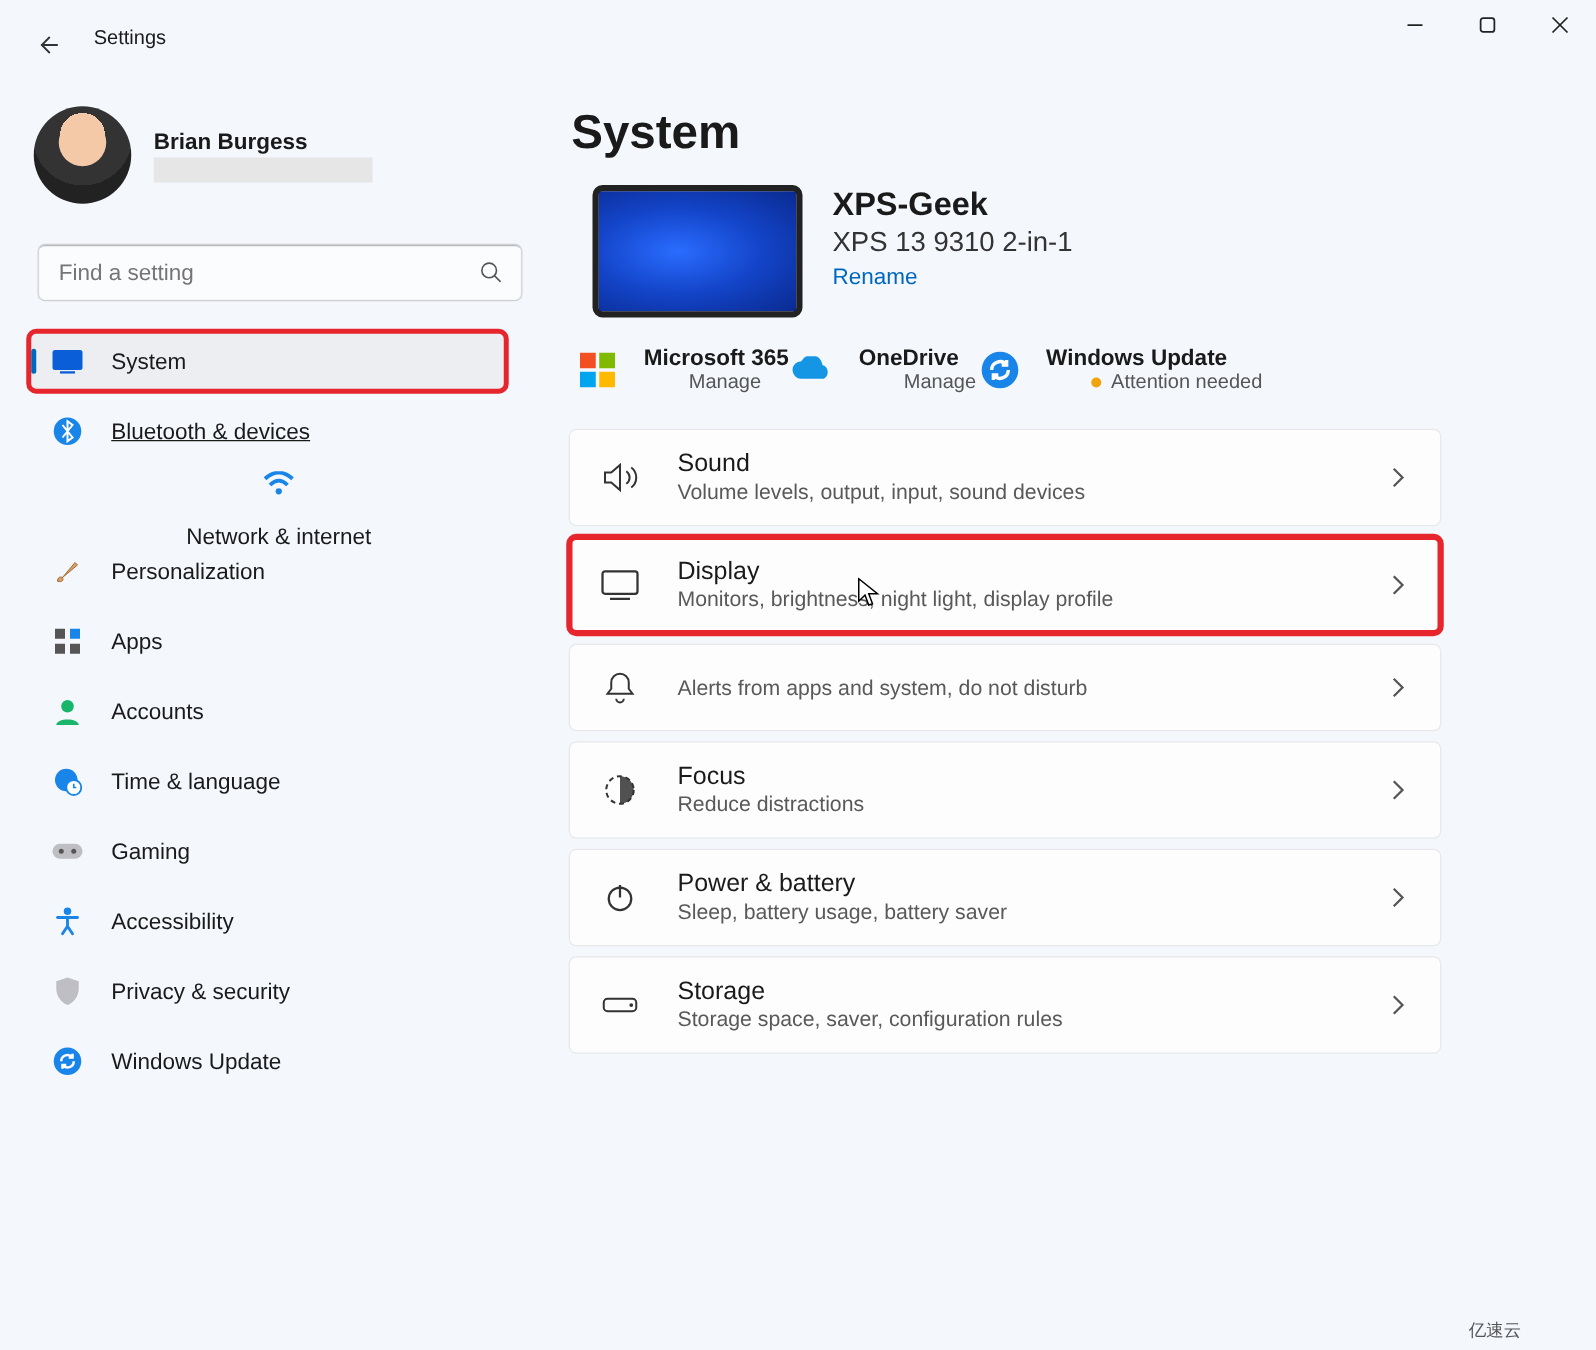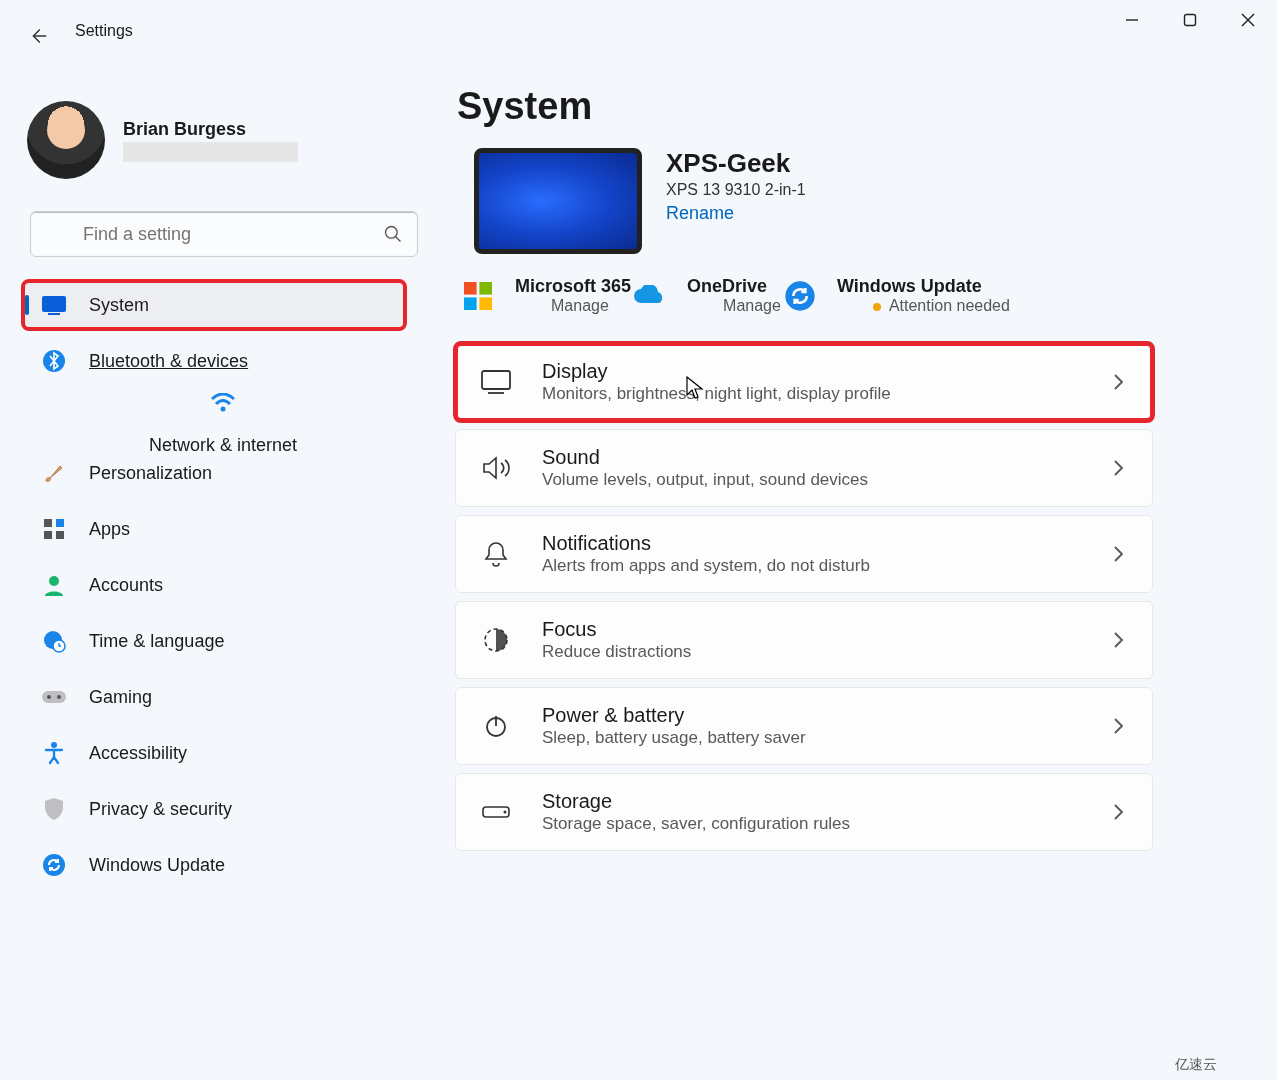--- a/index.html
+++ b/index.html
@@ -13,43 +13,43 @@
     --attention:#f0a30a;
     --sidebar-sel:#eceef2;
   }
   html,body{margin:0;padding:0;width:1277px;height:1080px;background:var(--bg);font-family:"Segoe UI",Arial,sans-serif;color:var(--fg);font-size:14px;overflow:hidden;}
   
   .titlebar{position:absolute;top:0;right:0;height:40px;display:flex;gap:0;}
   .titlebar .btn{width:58px;height:40px;display:flex;align-items:center;justify-content:center;color:#333;}
   .back-btn{position:absolute;left:20px;top:18px;width:36px;height:36px;display:flex;align-items:center;justify-content:center;}
   .app-title{position:absolute;left:75px;top:22px;font-size:16px;}
   
-  .sidebar{position:absolute;left:0;top:96px;width:420px;padding:0 0 0 5px;}
+  .sidebar{position:absolute;left:0;top:80px;width:420px;padding:0 0 0 5px;}
   .user{display:flex;align-items:center;gap:18px;padding:5px 20px 10px 22px;}
   .avatar{width:78px;height:78px;border-radius:50%;background:radial-gradient(circle at 50% 30%,#f3c9a8 0 18px,#333 18px 40px,#222 40px);position:relative;overflow:hidden;}
   .avatar::after{content:"";position:absolute;left:20px;top:10px;width:38px;height:38px;border-radius:50%;background:#f3c9a8;}
   .user-text{display:flex;flex-direction:column;}
   .user-name{font-size:18px;font-weight:600;}
   .user-sub{width:175px;height:20px;background:#e6e6e6;margin-top:2px;}
   .search{margin:22px 0 24px 25px;width:388px;height:46px;border:1px solid #cfcfd2;border-radius:6px;background:#fbfcfe;display:flex;align-items:center;padding:0 14px;box-sizing:border-box;box-shadow:0 0 0 1px rgba(0,0,0,0.02) inset, 0 2px 0 -1px #bfbfc3 inset;}
-  .search input{flex:1;border:0;background:transparent;font-size:18px;color:#4d7c0f;outline:none;margin-left:36px;}
+  .search input{flex:1;border:0;background:transparent;font-size:18px;color:#4d7c0f;outline:none;}
   .search .mag{width:20px;height:20px;}
   .nav{display:flex;flex-direction:column;gap:0;margin-left:18px;}
   .nav-item{display:flex;align-items:center;gap:22px;height:48px;padding:0 0 0 18px;border-radius:6px;font-size:18px;cursor:default;margin-right:20px;}
   .nav-item.sel{background:var(--sidebar-sel);position:relative;}
   .nav-item.sel::before{content:"";position:absolute;left:2px;top:14px;width:4px;height:20px;background:var(--accent);border-radius:2px;}
   .nav-item.highlight{outline:4px solid var(--highlight);outline-offset:-2px;}
   .nav-ic{width:26px;height:26px;display:flex;align-items:center;justify-content:center;}
   
   .main{position:absolute;left:455px;top:85px;right:20px;bottom:0;}
   .page-title{font-size:38px;font-weight:600;margin:0 0 20px 2px;}
   .device{display:flex;align-items:flex-start;gap:24px;padding-left:19px;}
   .device-thumb{width:168px;height:106px;border-radius:8px;border:5px solid #222;background:radial-gradient(ellipse at 40% 50%, #2a6cff 0%, #1344c8 50%, #0a2a90 100%);box-sizing:border-box;}
   .device-info .dev-name{font-size:26px;font-weight:600;}
-  .device-info .dev-model{font-size:16px;color:#333;margin-top:2px;}
+  .device-info .dev-model{font-size:22px;color:#333;margin-top:2px;}
   .device-info .rename{font-size:18px;color:var(--accent);margin-top:4px;cursor:pointer;display:inline-block;}
   .quick{display:flex;margin:22px 0 28px 4px;}
   .quick-item{display:flex;align-items:center;gap:18px;}
   .quick-ic{width:38px;height:38px;display:flex;align-items:center;justify-content:center;}
   .quick-txt .t{font-size:18px;font-weight:600;}
   .quick-txt .s{font-size:16px;color:#555;margin-left:36px;}
   .quick-txt .s.attn::before{content:"";display:inline-block;width:8px;height:8px;border-radius:50%;background:var(--attention);margin-right:8px;vertical-align:middle;}
   .cards{display:flex;flex-direction:column;gap:8px;}
   .card{background:var(--card);border:1px solid var(--card-border);border-radius:6px;display:flex;align-items:center;padding:16px 22px 16px 22px;gap:28px;cursor:default;}
   .card.highlight{outline:5px solid var(--highlight);outline-offset:-3px;position:relative;}
@@ -266,20 +266,38 @@
           </svg>
         </span>
       <div class="quick-txt">
           <div class="t">Windows Update</div>
           <div class="s attn">Attention needed</div>
         </div>
     </div>
   </div>
 
   <div class="cards" style="width:698px;">
+    <div class="card">
+      <span class="card-ic">
+          <svg width="30" height="26" viewBox="0 0 30 26">
+            <path d="M3 9h5l7-6v20l-7-6H3z" fill="none" stroke="#333" stroke-width="1.6"></path>
+            <path d="M20 8a6 6 0 010 10M24 5a10 10 0 010 16" fill="none" stroke="#333" stroke-width="1.6"></path>
+          </svg>
+        </span>
+      <div class="card-txt">
+          <div class="t">Sound</div>
+          <div class="s">Volume levels, output, input, sound devices</div>
+        </div>
+      <span class="chev">
+          <svg width="12" height="18" viewBox="0 0 12 18">
+            <path d="M3 2l7 7-7 7" fill="none" stroke="#555" stroke-width="1.8"></path>
+          </svg>
+        </span>
+    </div>
+
     <div class="card highlight" style="position:relative;">
       <span class="card-ic">
           <svg width="32" height="26" viewBox="0 0 32 26">
             <rect x="2" y="2" width="28" height="18" rx="2" fill="none" stroke="#333" stroke-width="1.8"></rect>
             <line x1="8" y1="24" x2="24" y2="24" stroke="#333" stroke-width="1.8"></line>
           </svg>
         </span>
       <div class="card-txt">
           <div class="t">Display</div>
           <div class="s">Monitors, brightness, night light, display profile</div>
@@ -289,45 +307,26 @@
             <path d="M3 2l7 7-7 7" fill="none" stroke="#555" stroke-width="1.8"></path>
           </svg>
         </span>
       <svg class="cursor" width="18" height="24" viewBox="0 0 18 24">
           <path d="M1 1l0 18 5-5 3 8 3-1-3-8h7z" fill="#fff" stroke="#000" stroke-width="1.2"></path>
         </svg>
     </div>
 
     <div class="card">
       <span class="card-ic">
-          <svg width="30" height="26" viewBox="0 0 30 26">
-            <path d="M3 9h5l7-6v20l-7-6H3z" fill="none" stroke="#333" stroke-width="1.6"></path>
-            <path d="M20 8a6 6 0 010 10M24 5a10 10 0 010 16" fill="none" stroke="#333" stroke-width="1.6"></path>
-          </svg>
-        </span>
-      <div class="card-txt">
-          <div class="t">Sound</div>
-          <div class="s">Volume levels, output, input, sound devices</div>
-        </div>
-      <span class="chev">
-          <svg width="12" height="18" viewBox="0 0 12 18">
-            <path d="M3 2l7 7-7 7" fill="none" stroke="#555" stroke-width="1.8"></path>
-          </svg>
-        </span>
-    </div>
-
-    <div class="card">
-      <span class="card-ic">
           <svg width="26" height="28" viewBox="0 0 26 28">
             <path d="M13 3a7 7 0 017 7v5l3 4H3l3-4v-5a7 7 0 017-7z" fill="none" stroke="#333" stroke-width="1.6"></path>
             <path d="M10 23a3 3 0 006 0" fill="none" stroke="#333" stroke-width="1.6"></path>
           </svg>
         </span>
       <div class="card-txt">
-          <div class="t">Notifications</div>
           <div class="s">Alerts from apps and system, do not disturb</div>
         </div>
       <span class="chev">
           <svg width="12" height="18" viewBox="0 0 12 18">
             <path d="M3 2l7 7-7 7" fill="none" stroke="#555" stroke-width="1.8"></path>
           </svg>
         </span>
     </div>
 
     <div class="card">

